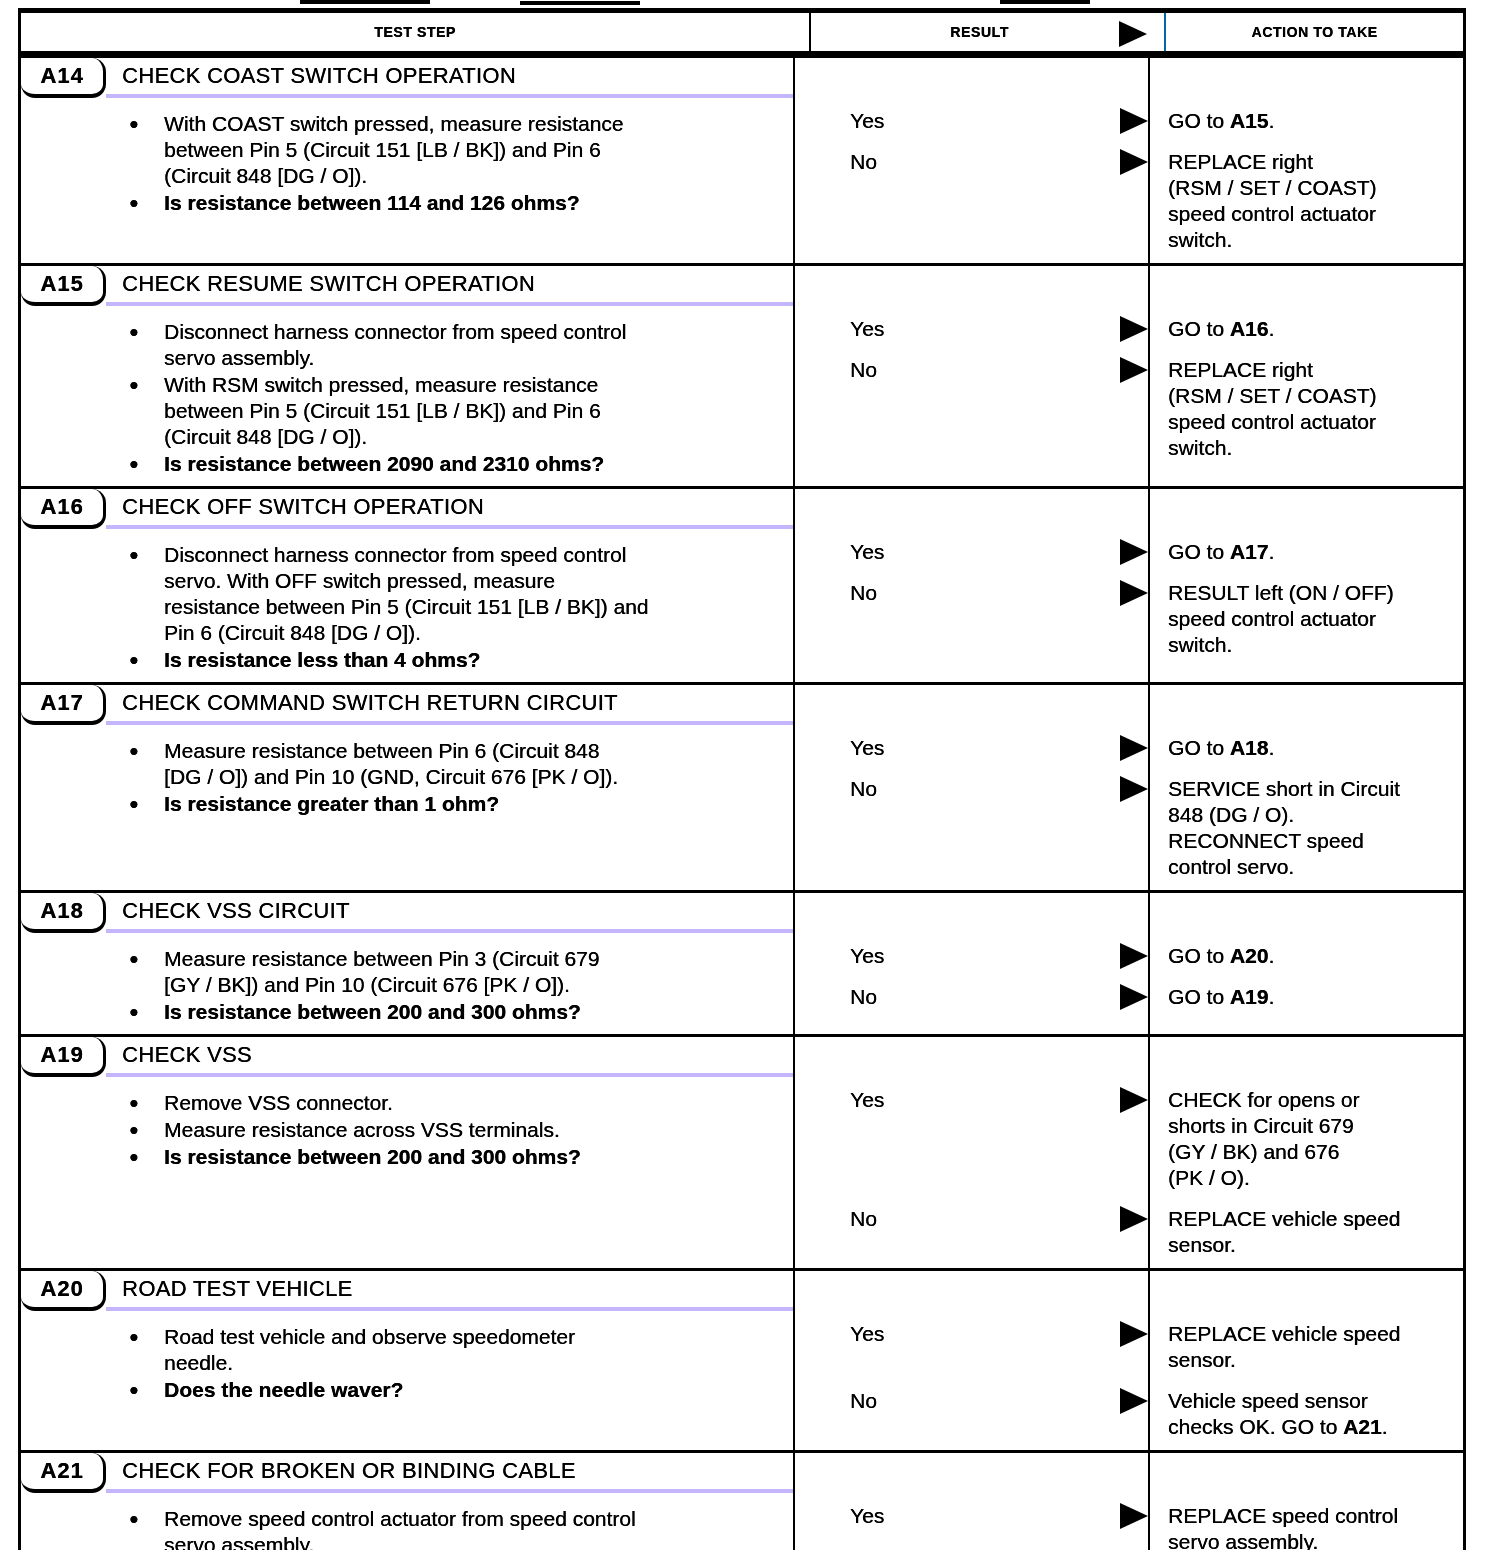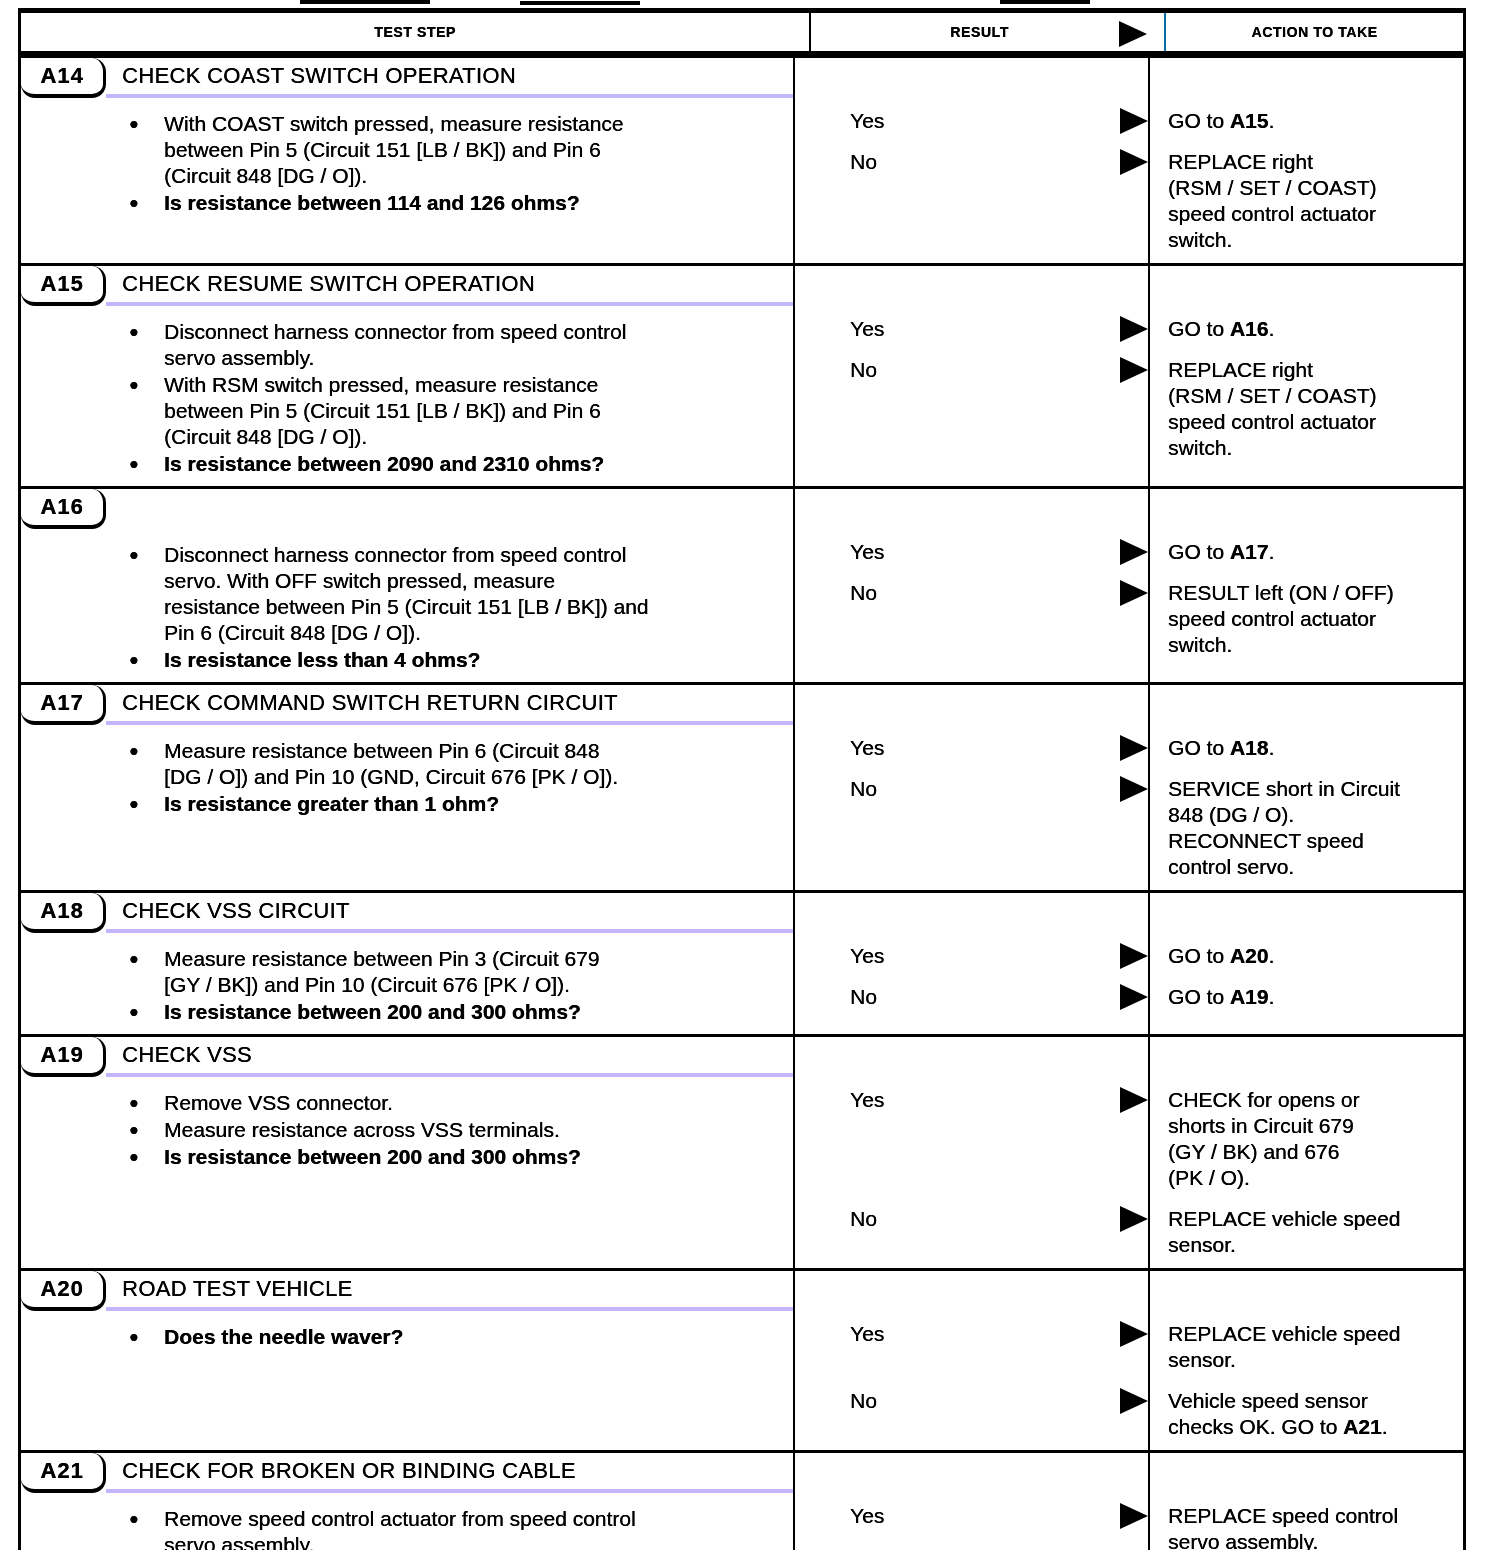--- a/index.html
+++ b/index.html
@@ -163,20 +163,21 @@
           </div>
           <div class="res-action">REPLACE right
 (RSM / SET / COAST)
 speed control actuator
 switch.</div>
         </div>
   </section>
 
   <section class="step" style="min-height: 180px;">
     <div class="cell-id">A16</div>
+    <div class="cell-title">CHECK OFF SWITCH OPERATION</div>
     <div class="cell-body">
           <div class="bullet">Disconnect harness connector from speed control
 servo. With OFF switch pressed, measure
 resistance between Pin 5 (Circuit 151 [LB / BK]) and
 Pin 6 (Circuit 848 [DG / O]).</div>
           <div class="bullet q">Is resistance less than 4 ohms?</div>
         </div>
     <div class="cell-results">
           <div class="res-label">
             <span>Yes</span>
@@ -263,20 +264,22 @@
           </div>
           <div class="res-action">REPLACE vehicle speed
 sensor.</div>
         </div>
   </section>
 
   <section class="step" style="min-height: 167px;">
     <div class="cell-id">A20</div>
     <div class="cell-title">ROAD TEST VEHICLE</div>
     <div class="cell-body">
+          <div class="bullet">Road test vehicle and observe speedometer
+needle.</div>
           <div class="bullet q">Does the needle waver?</div>
         </div>
     <div class="cell-results">
           <div class="res-label">
             <span>Yes</span>
             <span class="arrow"></span>
           </div>
           <div class="res-action">REPLACE vehicle speed
 sensor.</div>
           <div class="res-label">

